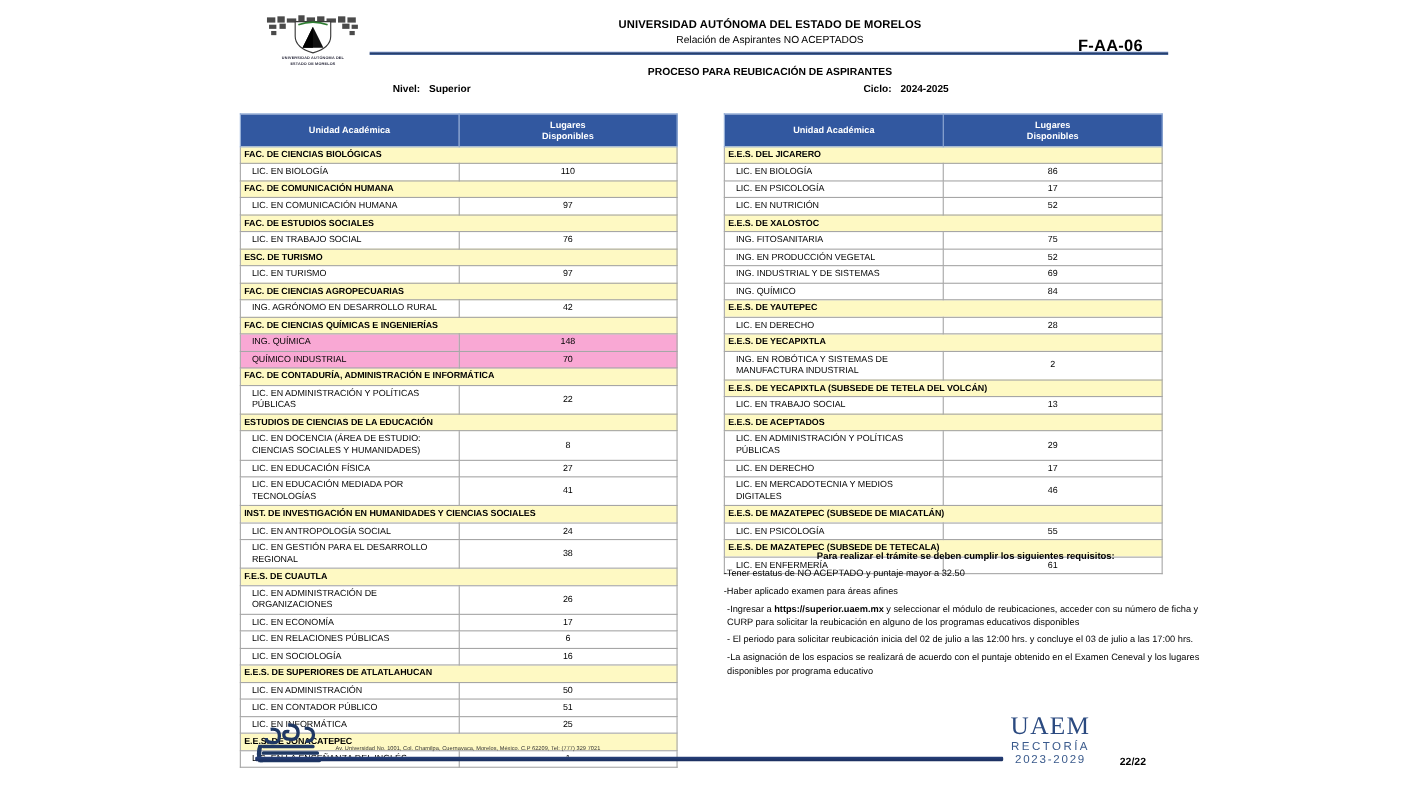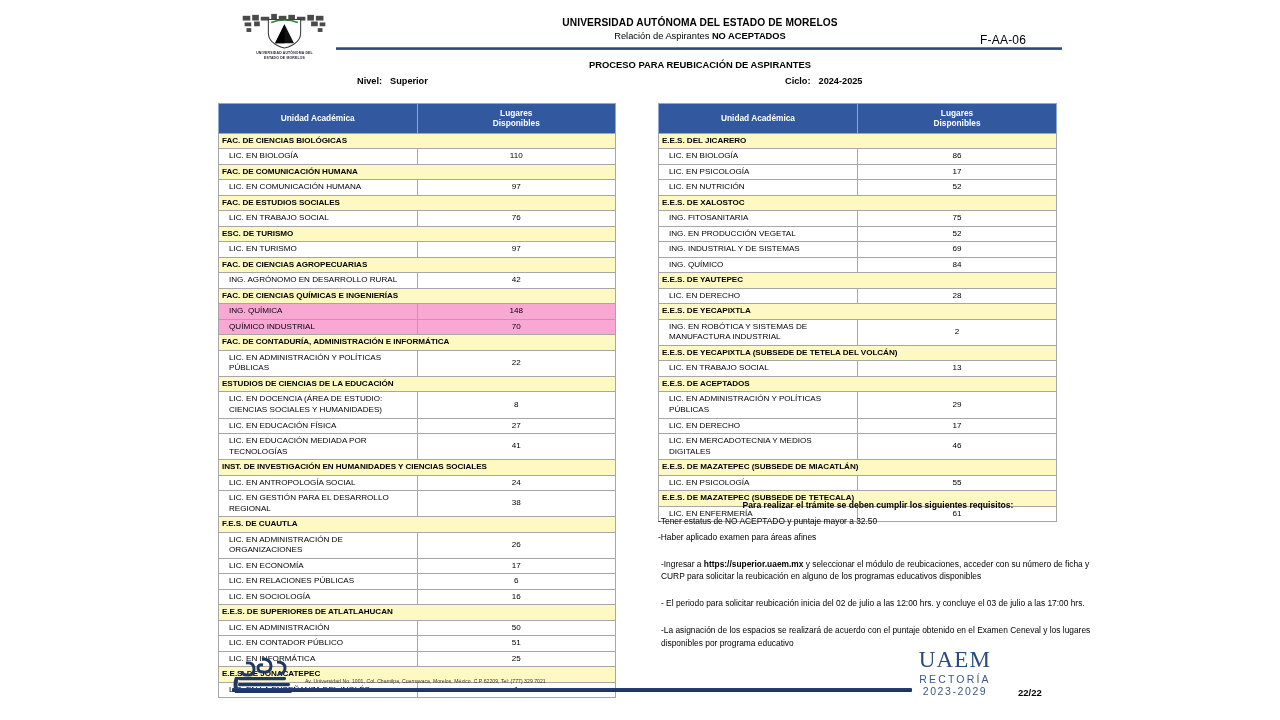--- a/index.html
+++ b/index.html
@@ -49,26 +49,26 @@
     letter-spacing: .1px;
   }
   .hdr-sub {
     position: absolute;
     left: 340px; top: 31px;
     width: 720px;
     text-align: center;
     font-size: 9.3px;
     color: #000;
   }
-  .hdr-sub b { font-weight: bold; }
+  .hdr-sub b { font-weight: normal; }
   .hdr-code {
     position: absolute;
     left: 980px; top: 33px;
-    font-size: 12px;
-    font-weight: normal;
+    font-size: 15px;
+    font-weight: bold;
     color: #000;
     letter-spacing: .2px;
   }
   .hdr-rule {
     position: absolute;
     left: 336px; top: 47px;
     width: 726px; height: 3px;
     background: linear-gradient(to bottom, #7b93c6 0%, #1f3864 60%, #5b7bb4 100%);
   }
   .proc-title {
@@ -145,21 +145,21 @@
     line-height: 1.45;
   }
   .reqs h4 {
     margin: 0 0 4px 0;
     font-size: 8.6px;
     font-weight: bold;
     text-align: center;
   }
   .reqs p { margin: 0 0 3px 0; }
   .reqs p.indent { padding-left: 3px; }
-  .reqs p.gap { margin-top: 15px; }
+  .reqs p.gap { margin-top: 4px; }
   .reqs b { font-weight: bold; }
 
   
   .foot-orn {
     position: absolute;
     left: 232px; top: 654px;
     width: 62px; height: 42px;
   }
   .foot-addr {
     position: absolute;

